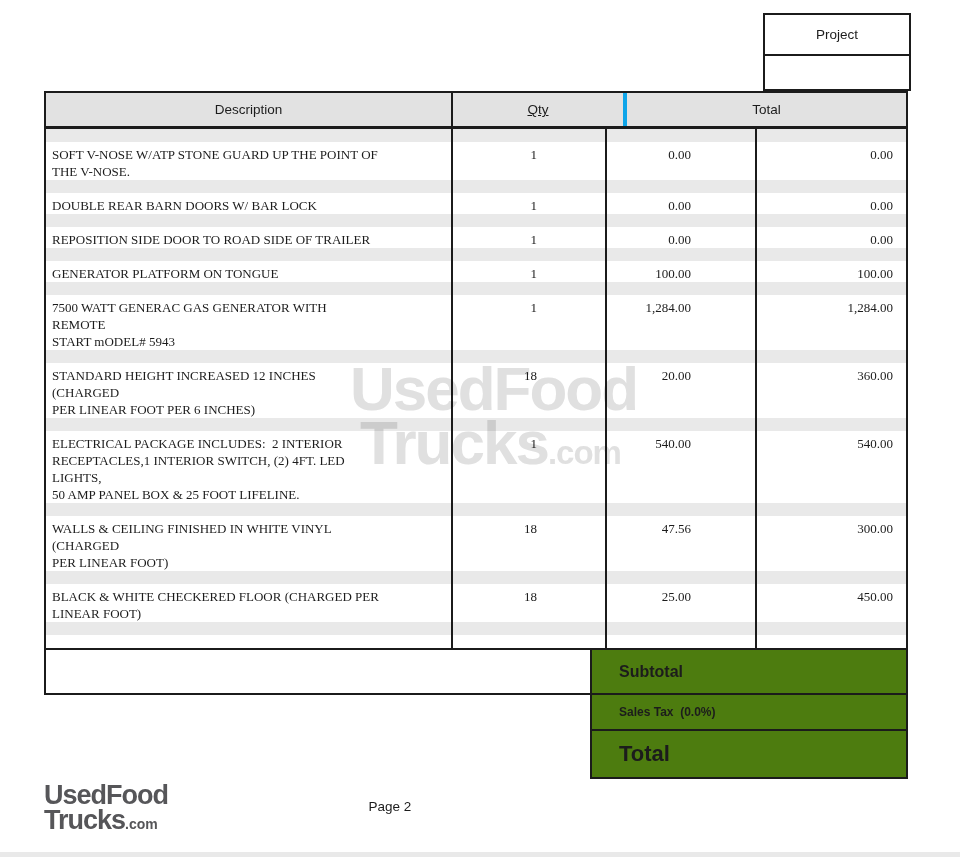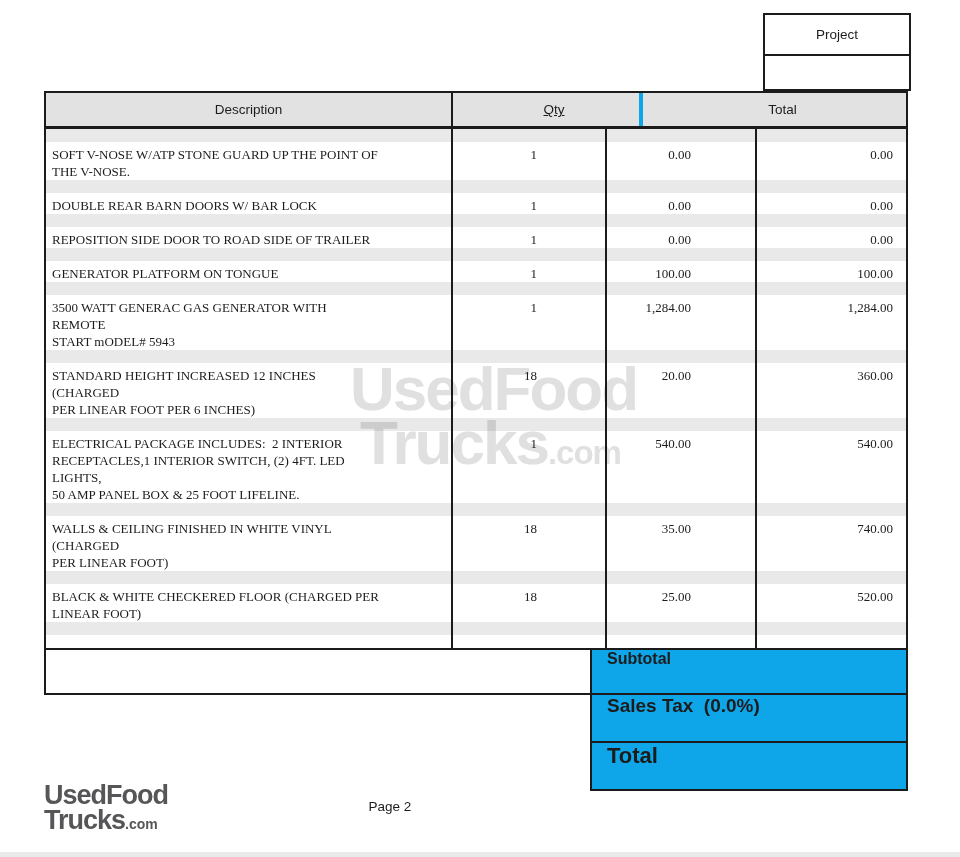--- a/index.html
+++ b/index.html
@@ -19,21 +19,21 @@
   }
   .project-box .p-value{height:33px;}
   
   .inv-table{
     position:absolute;left:44px;top:91px;width:864px;height:559px;
     border:2px solid #1b1b1b;box-sizing:border-box;background:#fff;
     display:flex;flex-direction:column;
   }
   .thead{
     height:33px;flex:0 0 33px;border-bottom:3px solid #1b1b1b;
-    background:#e2e2e2;display:flex;box-sizing:content-box;gap:16px;
+    background:#e2e2e2;display:flex;box-sizing:content-box;
   }
   .th{
     display:flex;align-items:center;justify-content:center;
     font-size:13.5px;box-sizing:border-box;
   }
   .th-desc{width:407px;border-right:2px solid #1b1b1b;}
   .th-qty{width:174px;border-right:4px solid #0ea5e9;text-decoration:underline;}
   .th-rate{width:150px;border-right:2px solid #1b1b1b;}
   .th-total{flex:1;}
   .tbody{
@@ -51,26 +51,26 @@
   .c-qty{width:154px;padding:4px 12px 0 0;text-align:right;}
   .c-rate{width:150px;padding:4px 8px 0 0;text-align:right;}
   .c-total{flex:1;padding:4px 13px 0 0;text-align:right;}
   
   .blank-box{
     position:absolute;left:44px;top:648px;width:548px;height:47px;
     border:2px solid #1b1b1b;box-sizing:border-box;background:#fff;
   }
   .summary{position:absolute;left:590px;top:648px;width:318px;}
   .summary-row{
-    border:2px solid #1b1b1b;box-sizing:border-box;background:#0ea5e9;
-    display:flex;align-items:flex-start;padding-left:15px;
+    border:2px solid #1b1b1b;box-sizing:border-box;background:#4d7c0f;
+    display:flex;align-items:center;padding-left:27px;
     font-weight:bold;white-space:pre;
   }
   .summary-row.subtotal{height:47px;font-size:16px;}
-  .summary-row.salestax{height:50px;margin-top:-2px;font-size:19px;}
+  .summary-row.salestax{height:38px;margin-top:-2px;font-size:12px;}
   .summary-row.grandtotal{height:50px;margin-top:-2px;font-size:22px;}
   
   .watermark{
     position:absolute;left:350px;top:362px;z-index:5;pointer-events:none;
     font-weight:bold;color:#e0e0e0;mix-blend-mode:multiply;
     letter-spacing:-2px;line-height:54px;font-size:62px;
   }
   .watermark .wm-line2{margin-left:10px;}
   .watermark .wm-tld{font-size:33px;letter-spacing:-1px;}
   
@@ -128,21 +128,21 @@
       </div>
       <div class="band"></div>
       <div class="trow">
         <div class="cell c-desc">GENERATOR PLATFORM ON TONGUE</div>
         <div class="cell c-qty">1</div>
         <div class="cell c-rate">100.00</div>
         <div class="cell c-total">100.00</div>
       </div>
       <div class="band"></div>
       <div class="trow">
-        <div class="cell c-desc">3500 WATT GENERAC GAS GENERATOR WITH REMOTE
+        <div class="cell c-desc">7500 WATT GENERAC GAS GENERATOR WITH REMOTE
 START mODEL# 5943</div>
         <div class="cell c-qty">1</div>
         <div class="cell c-rate">1,284.00</div>
         <div class="cell c-total">1,284.00</div>
       </div>
       <div class="band"></div>
       <div class="trow">
         <div class="cell c-desc">STANDARD HEIGHT INCREASED 12 INCHES (CHARGED
 PER LINEAR FOOT PER 6 INCHES)</div>
         <div class="cell c-qty">18</div>
@@ -156,30 +156,30 @@
 50 AMP PANEL BOX &amp; 25 FOOT LIFELINE.</div>
         <div class="cell c-qty">1</div>
         <div class="cell c-rate">540.00</div>
         <div class="cell c-total">540.00</div>
       </div>
       <div class="band"></div>
       <div class="trow">
         <div class="cell c-desc">WALLS &amp; CEILING FINISHED IN WHITE VINYL (CHARGED
 PER LINEAR FOOT)</div>
         <div class="cell c-qty">18</div>
-        <div class="cell c-rate">35.00</div>
-        <div class="cell c-total">740.00</div>
+        <div class="cell c-rate">47.56</div>
+        <div class="cell c-total">300.00</div>
       </div>
       <div class="band"></div>
       <div class="trow">
         <div class="cell c-desc">BLACK &amp; WHITE CHECKERED FLOOR (CHARGED PER
 LINEAR FOOT)</div>
         <div class="cell c-qty">18</div>
         <div class="cell c-rate">25.00</div>
-        <div class="cell c-total">520.00</div>
+        <div class="cell c-total">450.00</div>
       </div>
       <div class="band"></div>
     </div>
 </div>
 
 <div class="watermark">
   <div>UsedFood</div>
   <div class="wm-line2"><span>Trucks</span><span class="wm-tld">.com</span></div>
 </div>
 

